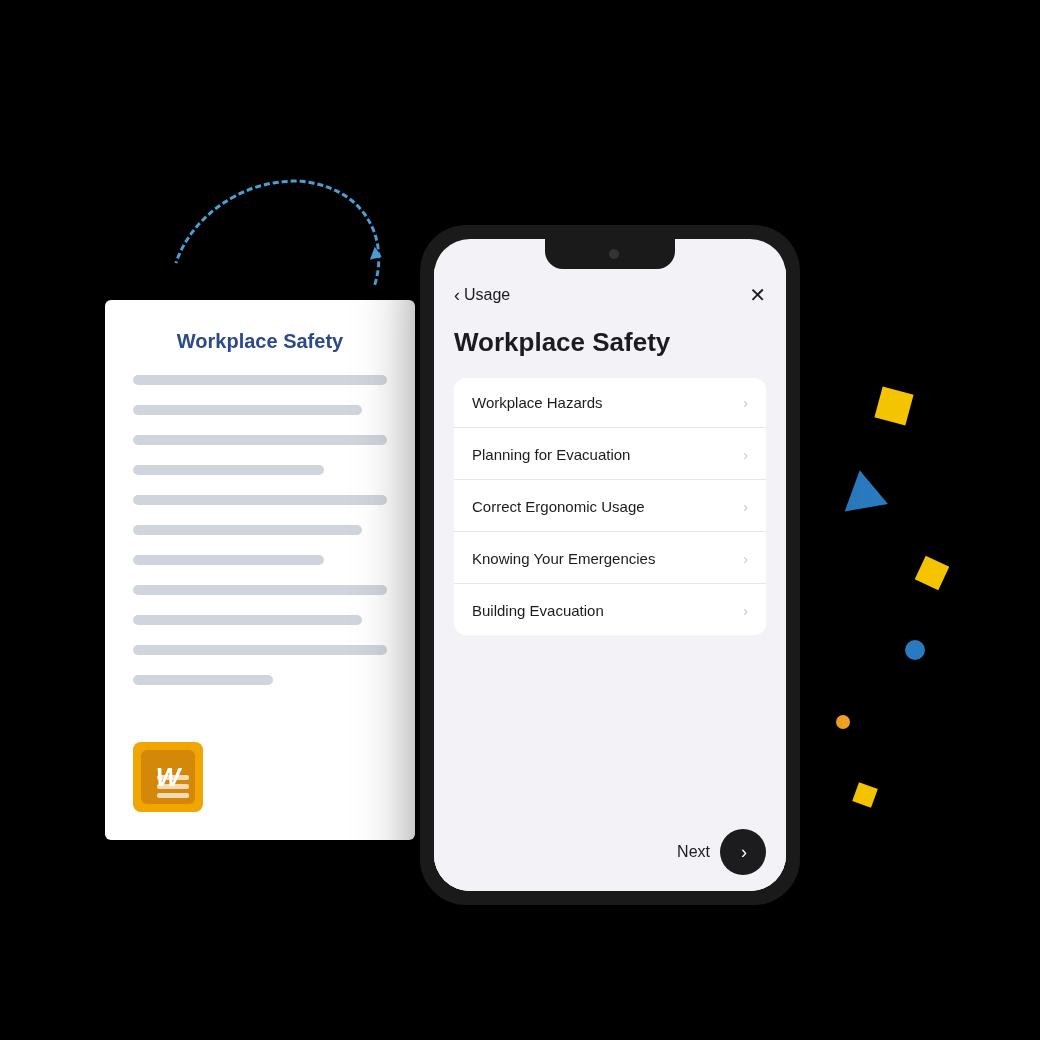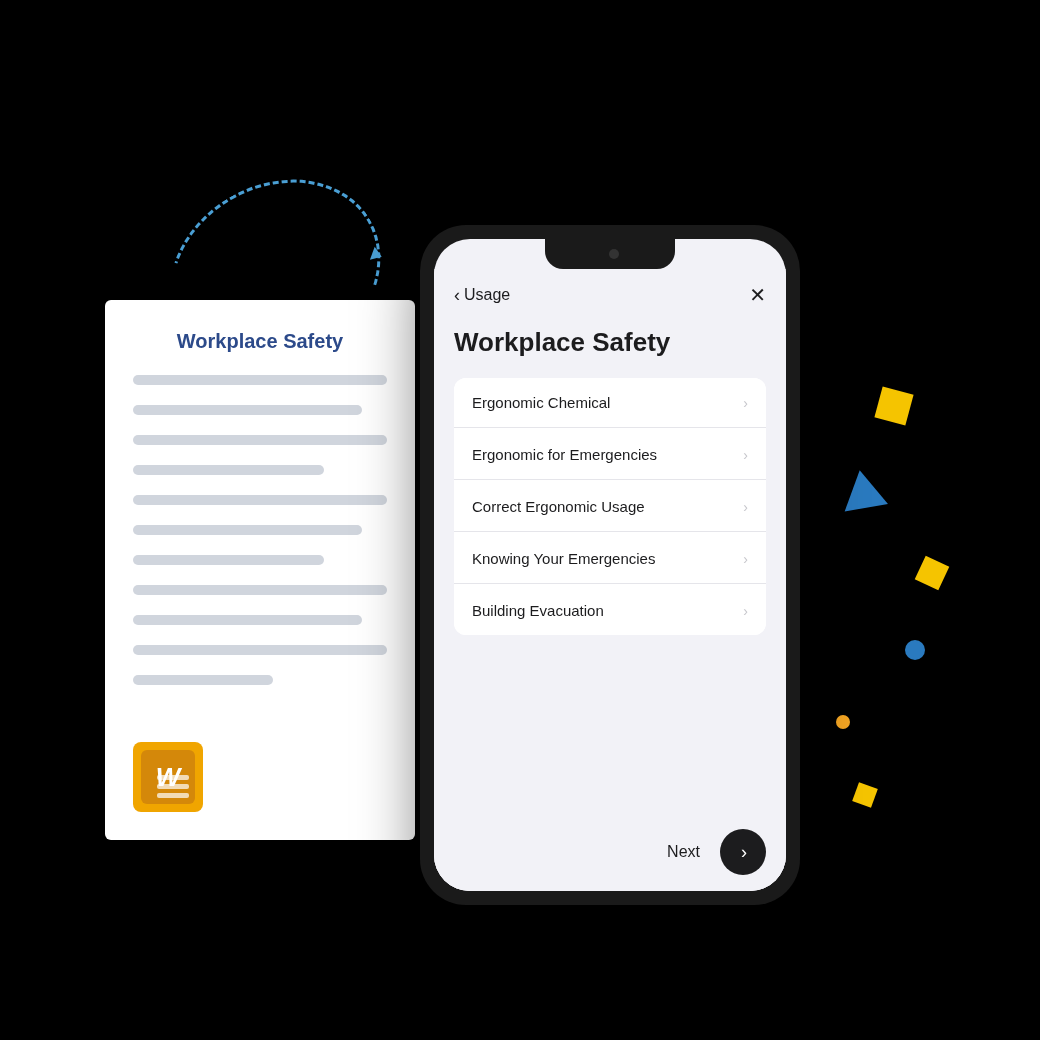--- a/index.html
+++ b/index.html
@@ -252,21 +252,21 @@
       color: #c7c7cc;
       font-size: 14px;
     }
 
     
     .screen-footer {
       padding: 16px 20px;
       display: flex;
       align-items: center;
       justify-content: flex-end;
-      gap: 20px;
+      gap: 10px;
       background: #f2f2f7;
     }
 
     .next-label {
       font-size: 16px;
       font-weight: 500;
       color: #1c1c1e;
     }
 
     .next-btn {
@@ -472,26 +472,26 @@
           </div>
           <div class="close-btn">✕</div>
         </div>
 
         <div class="screen-body">
           <div class="screen-title">Workplace Safety</div>
 
           <div class="menu-list">
 
             <div class="menu-item">
-              <span class="menu-item-label">Ergonomic Chemical</span>
+              <span class="menu-item-label">Workplace Hazards</span>
               <span class="chevron-right">›</span>
             </div>
 
             <div class="menu-item">
-              <span class="menu-item-label">Ergonomic for Emergencies</span>
+              <span class="menu-item-label">Planning for Evacuation</span>
               <span class="chevron-right">›</span>
             </div>
 
             <div class="menu-item">
               <span class="menu-item-label">Correct Ergonomic Usage</span>
               <span class="chevron-right">›</span>
             </div>
 
             <div class="menu-item">
               <span class="menu-item-label">Knowing Your Emergencies</span>

